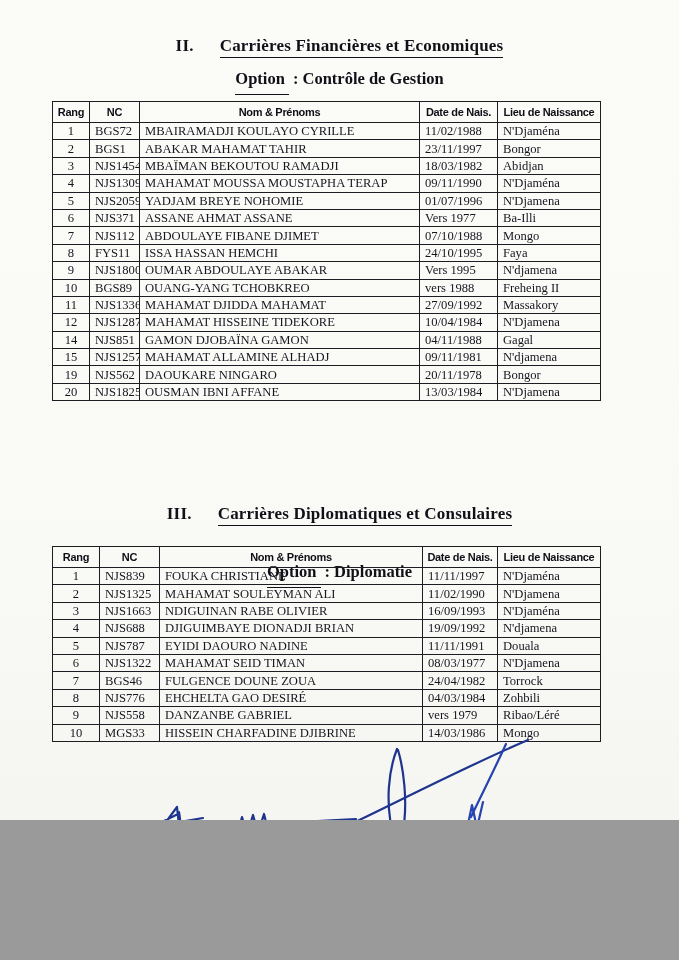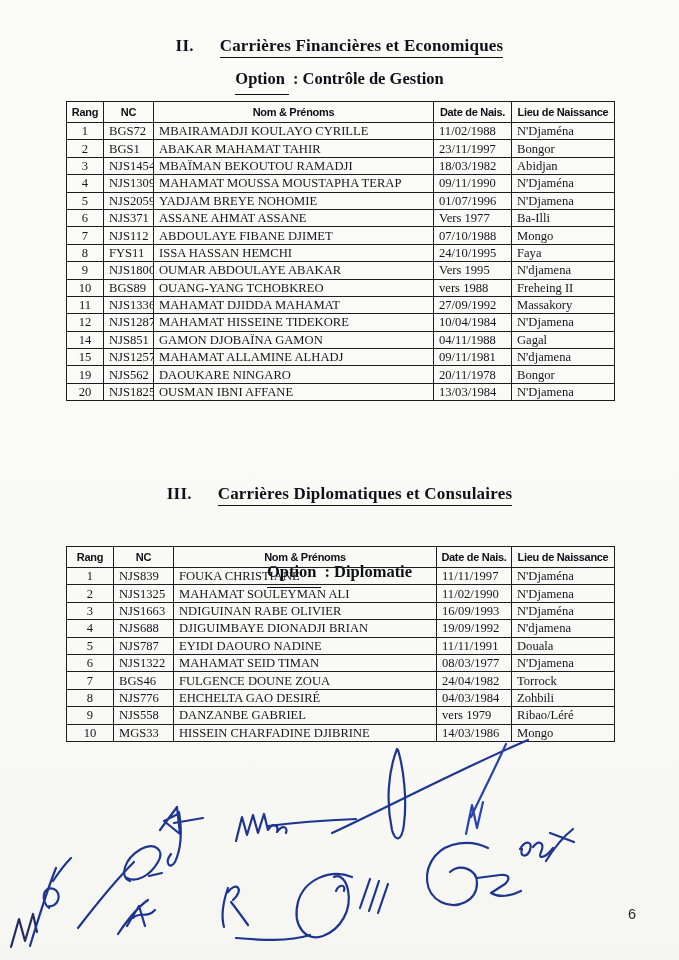--- a/index.html
+++ b/index.html
@@ -1,18 +1,18 @@
 <!DOCTYPE html>
 <html><head>
 <meta charset="utf-8">
 <style>
   html,body{margin:0;padding:0;background:#9a9a9a;}
   .page{
     position:relative;
-    width:679px;height:960px;
+    width:679px;height:820px;
     margin:0 auto;
     background:linear-gradient(180deg,#fbfbf8 0%,#f9f9f6 70%,#f5f5f1 100%);
     font-family:"Liberation Serif","DejaVu Serif",serif;
     color:#15151f;
     overflow:hidden;
   }
   .title-row{
     position:absolute;left:0;width:100%;
     text-align:center;
     font-weight:bold;font-size:17px;color:#101018;
@@ -25,21 +25,21 @@
     padding-bottom:1px;
   }
   .option-row{
     position:absolute;left:0;width:100%;
     text-align:center;
     font-weight:bold;font-size:16.5px;color:#101018;
   }
   .option-label{border-bottom:1.6px solid #101018;padding-bottom:6px;padding-right:4px;}
   .option-rest{margin-left:4px;}
   table.roster{
-    position:absolute;left:66px;
+    position:absolute;left:52px;
     border-collapse:collapse;
     table-layout:fixed;
     width:548px;
     background:transparent;
   }
   table.roster, table.roster th, table.roster td{
     border:1.2px solid #1c1c22;
   }
   table.roster th{
     font-family:"Liberation Sans","DejaVu Sans",sans-serif;
@@ -209,21 +209,21 @@
         <tr>
         <td class="c0">20</td>
         <td>NJS1825</td>
         <td>OUSMAN IBNI AFFANE</td>
         <td>13/03/1984</td>
         <td>N'Djamena</td>
       </tr>
       </tbody>
   </table>
 
-  <div class="title-row" style="top:484px;">
+  <div class="title-row" style="top:504px;">
     <span class="title-number">III.</span><span class="title-text">Carrières Diplomatiques et Consulaires</span>
   </div>
   <div class="option-row" style="top:518px;margin-top:44px;">
     <span class="option-label">Option</span><span class="option-rest">: Diplomatie</span>
   </div>
 
   <table class="roster" style="top:546px;">
     <colgroup>
       <col style="width:47px;">
         <col style="width:60px;">

